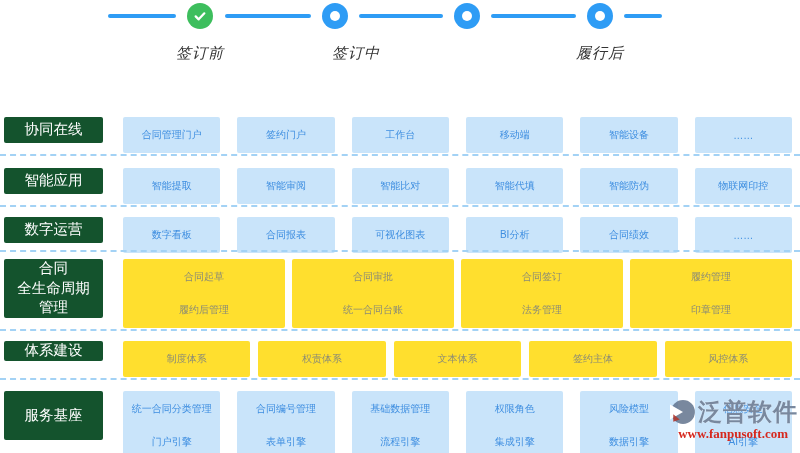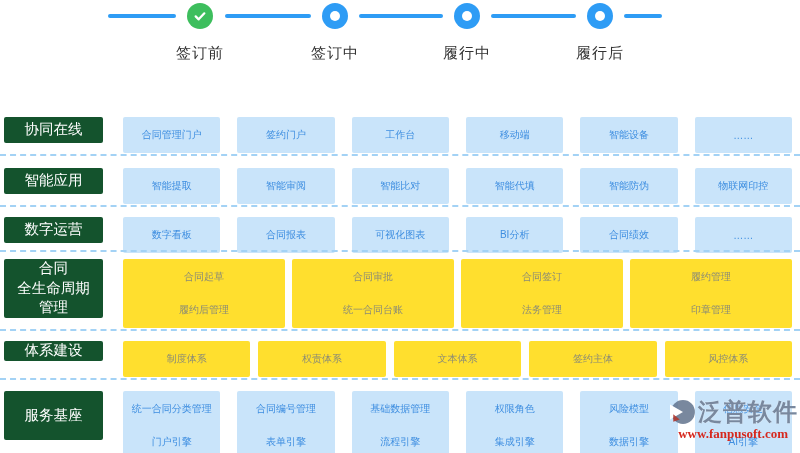--- a/index.html
+++ b/index.html
@@ -2,21 +2,21 @@
 <html><head>
 <meta charset="utf-8">
 <style>
   html,body{margin:0;padding:0;}
   body{
     width:800px;height:453px;position:relative;overflow:hidden;
     background:#ffffff;
     font-family:"Liberation Sans","DejaVu Sans",sans-serif;
   }
   
-  .timeline{position:absolute;left:0;top:0;width:700px;height:72px;}
+  .timeline{position:absolute;left:0;top:0;width:700px;height:72px;font-style:italic;}
   .tl-seg{position:absolute;top:14px;height:4px;border-radius:2px;background:#2E9CF5;}
   .tl-node{position:absolute;top:3px;width:26px;height:26px;border-radius:50%;
            display:flex;align-items:center;justify-content:center;}
   .tl-node.done{background:#3DBE5D;}
   .tl-node.pending{background:#2E9CF5;}
   .tl-dot{width:10px;height:10px;border-radius:50%;background:#ffffff;}
   .tl-label{position:absolute;top:44px;width:90px;text-align:center;
             font-size:15px;color:#333333;letter-spacing:1px;}
   
   .row{position:absolute;left:0;width:800px;}
@@ -59,22 +59,21 @@
     <div class="tl-dot"></div>
   </div>
   <div class="tl-node pending" style="left:454px;">
     <div class="tl-dot"></div>
   </div>
   <div class="tl-node pending" style="left:587px;">
     <div class="tl-dot"></div>
   </div>
 
   <div class="tl-label" style="left:155px;">签订前</div>
-  <div class="tl-label" style="left:290px;">签订中</div>
-  <div class="tl-label" style="left:422px;">履行中</div>
+  <div class="tl-label" style="left:290px;text-align:right;">签订中</div>
   <div class="tl-label" style="left:555px;">履行后</div>
 </div>
 
 <section class="row" style="top:117px;height:26px;">
   <div class="row-label" style="height:26px;">协同在线</div>
   <div class="items cols6" style="top:0;">
     <div class="item blue">合同管理门户</div>
     <div class="item blue">签约门户</div>
     <div class="item blue">工作台</div>
     <div class="item blue">移动端</div>

